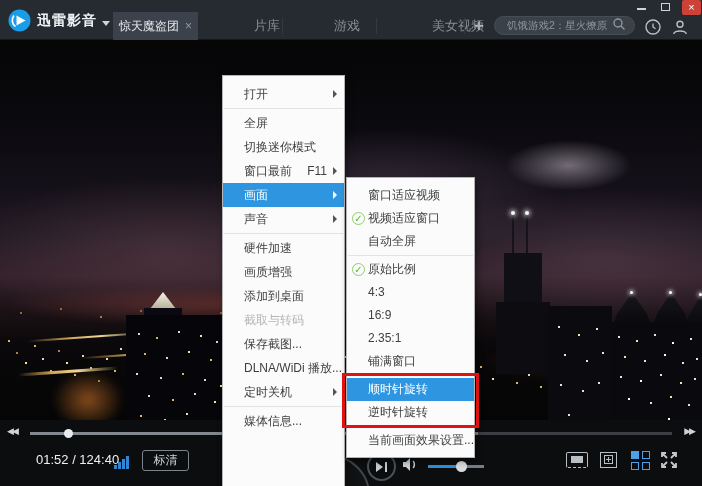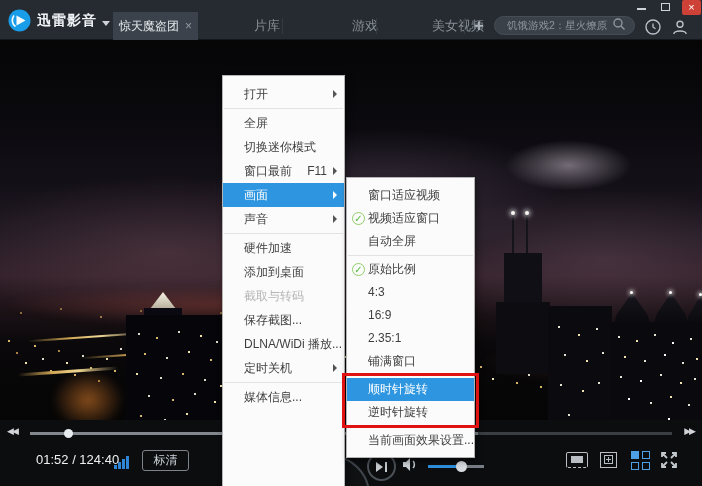--- a/index.html
+++ b/index.html
@@ -9,21 +9,21 @@
 
   
   .topbar{position:absolute;left:0;top:0;width:702px;height:40px;background:#262b31;z-index:10;border-bottom:1px solid #14171b;}
   .logo{position:absolute;left:8px;top:9px;width:23px;height:23px;}
   .app-title{position:absolute;left:37px;top:12px;font-size:14px;font-weight:bold;color:#f0f3f5;letter-spacing:1px;}
   .title-caret{position:absolute;left:102px;top:21px;width:0;height:0;border-left:4px solid transparent;border-right:4px solid transparent;border-top:5px solid #cfd3d7;}
   .tab-active{position:absolute;left:113px;top:12px;width:85px;height:28px;background:#3b424b;color:#e3e7ea;font-size:12px;display:flex;align-items:center;justify-content:center;gap:6px;}
   .tab-close{color:#959ba2;font-size:12px;}
   .tab{position:absolute;top:12px;height:28px;line-height:28px;text-align:right;color:#878e96;font-size:13px;}
   .tab2{left:200px;width:80px;}
-  .tab3{left:298px;width:80px;padding-left:16px;}
+  .tab3{left:280px;width:80px;padding-left:16px;}
   .tab4{left:378px;width:86px;margin-left:20px;}
   .tsep{position:absolute;top:18px;width:1px;height:16px;background:#343a41;}
   .newtab{position:absolute;left:468px;top:13px;width:22px;height:26px;color:#aab2ba;font-size:17px;line-height:26px;text-align:center;font-weight:bold;}
   .search{position:absolute;left:494px;top:16px;width:141px;height:19px;border-radius:10px;background:#3a4149;border:1px solid #454d56;display:flex;align-items:center;padding:0 8px 0 12px;}
   .search-text{flex:1;font-size:10.5px;color:#8f969e;white-space:nowrap;overflow:hidden;}
   .clock{position:absolute;left:645px;top:19px;}
   .user{position:absolute;left:672px;top:19px;}
   .win-min{position:absolute;right:50px;top:0;width:20px;height:14px;}
   .win-min i{position:absolute;left:5px;bottom:4px;width:9px;height:2px;background:#cfd3d7;}
   .win-max{position:absolute;right:26px;top:0;width:20px;height:14px;}
@@ -263,20 +263,21 @@
   <div class="menu main-menu">
     <div class="mi"><span>打开</span><span class="arr"></span></div>
     <div class="msep"></div>
     <div class="mi"><span>全屏</span></div>
     <div class="mi"><span>切换迷你模式</span></div>
     <div class="mi"><span>窗口最前</span><span class="sc">F11</span><span class="arr"></span></div>
     <div class="mi hl"><span>画面</span><span class="arr"></span></div>
     <div class="mi"><span>声音</span><span class="arr"></span></div>
     <div class="msep"></div>
     <div class="mi"><span>硬件加速</span></div>
+    <div class="mi"><span>画质增强</span></div>
     <div class="mi"><span>添加到桌面</span></div>
     <div class="mi dis"><span>截取与转码</span></div>
     <div class="mi"><span>保存截图...</span></div>
     <div class="mi"><span>DLNA/WiDi 播放...</span></div>
     <div class="mi"><span>定时关机</span><span class="arr"></span></div>
     <div class="msep"></div>
     <div class="mi"><span>媒体信息...</span></div>
     <div class="mi"></div>
   </div>
 

